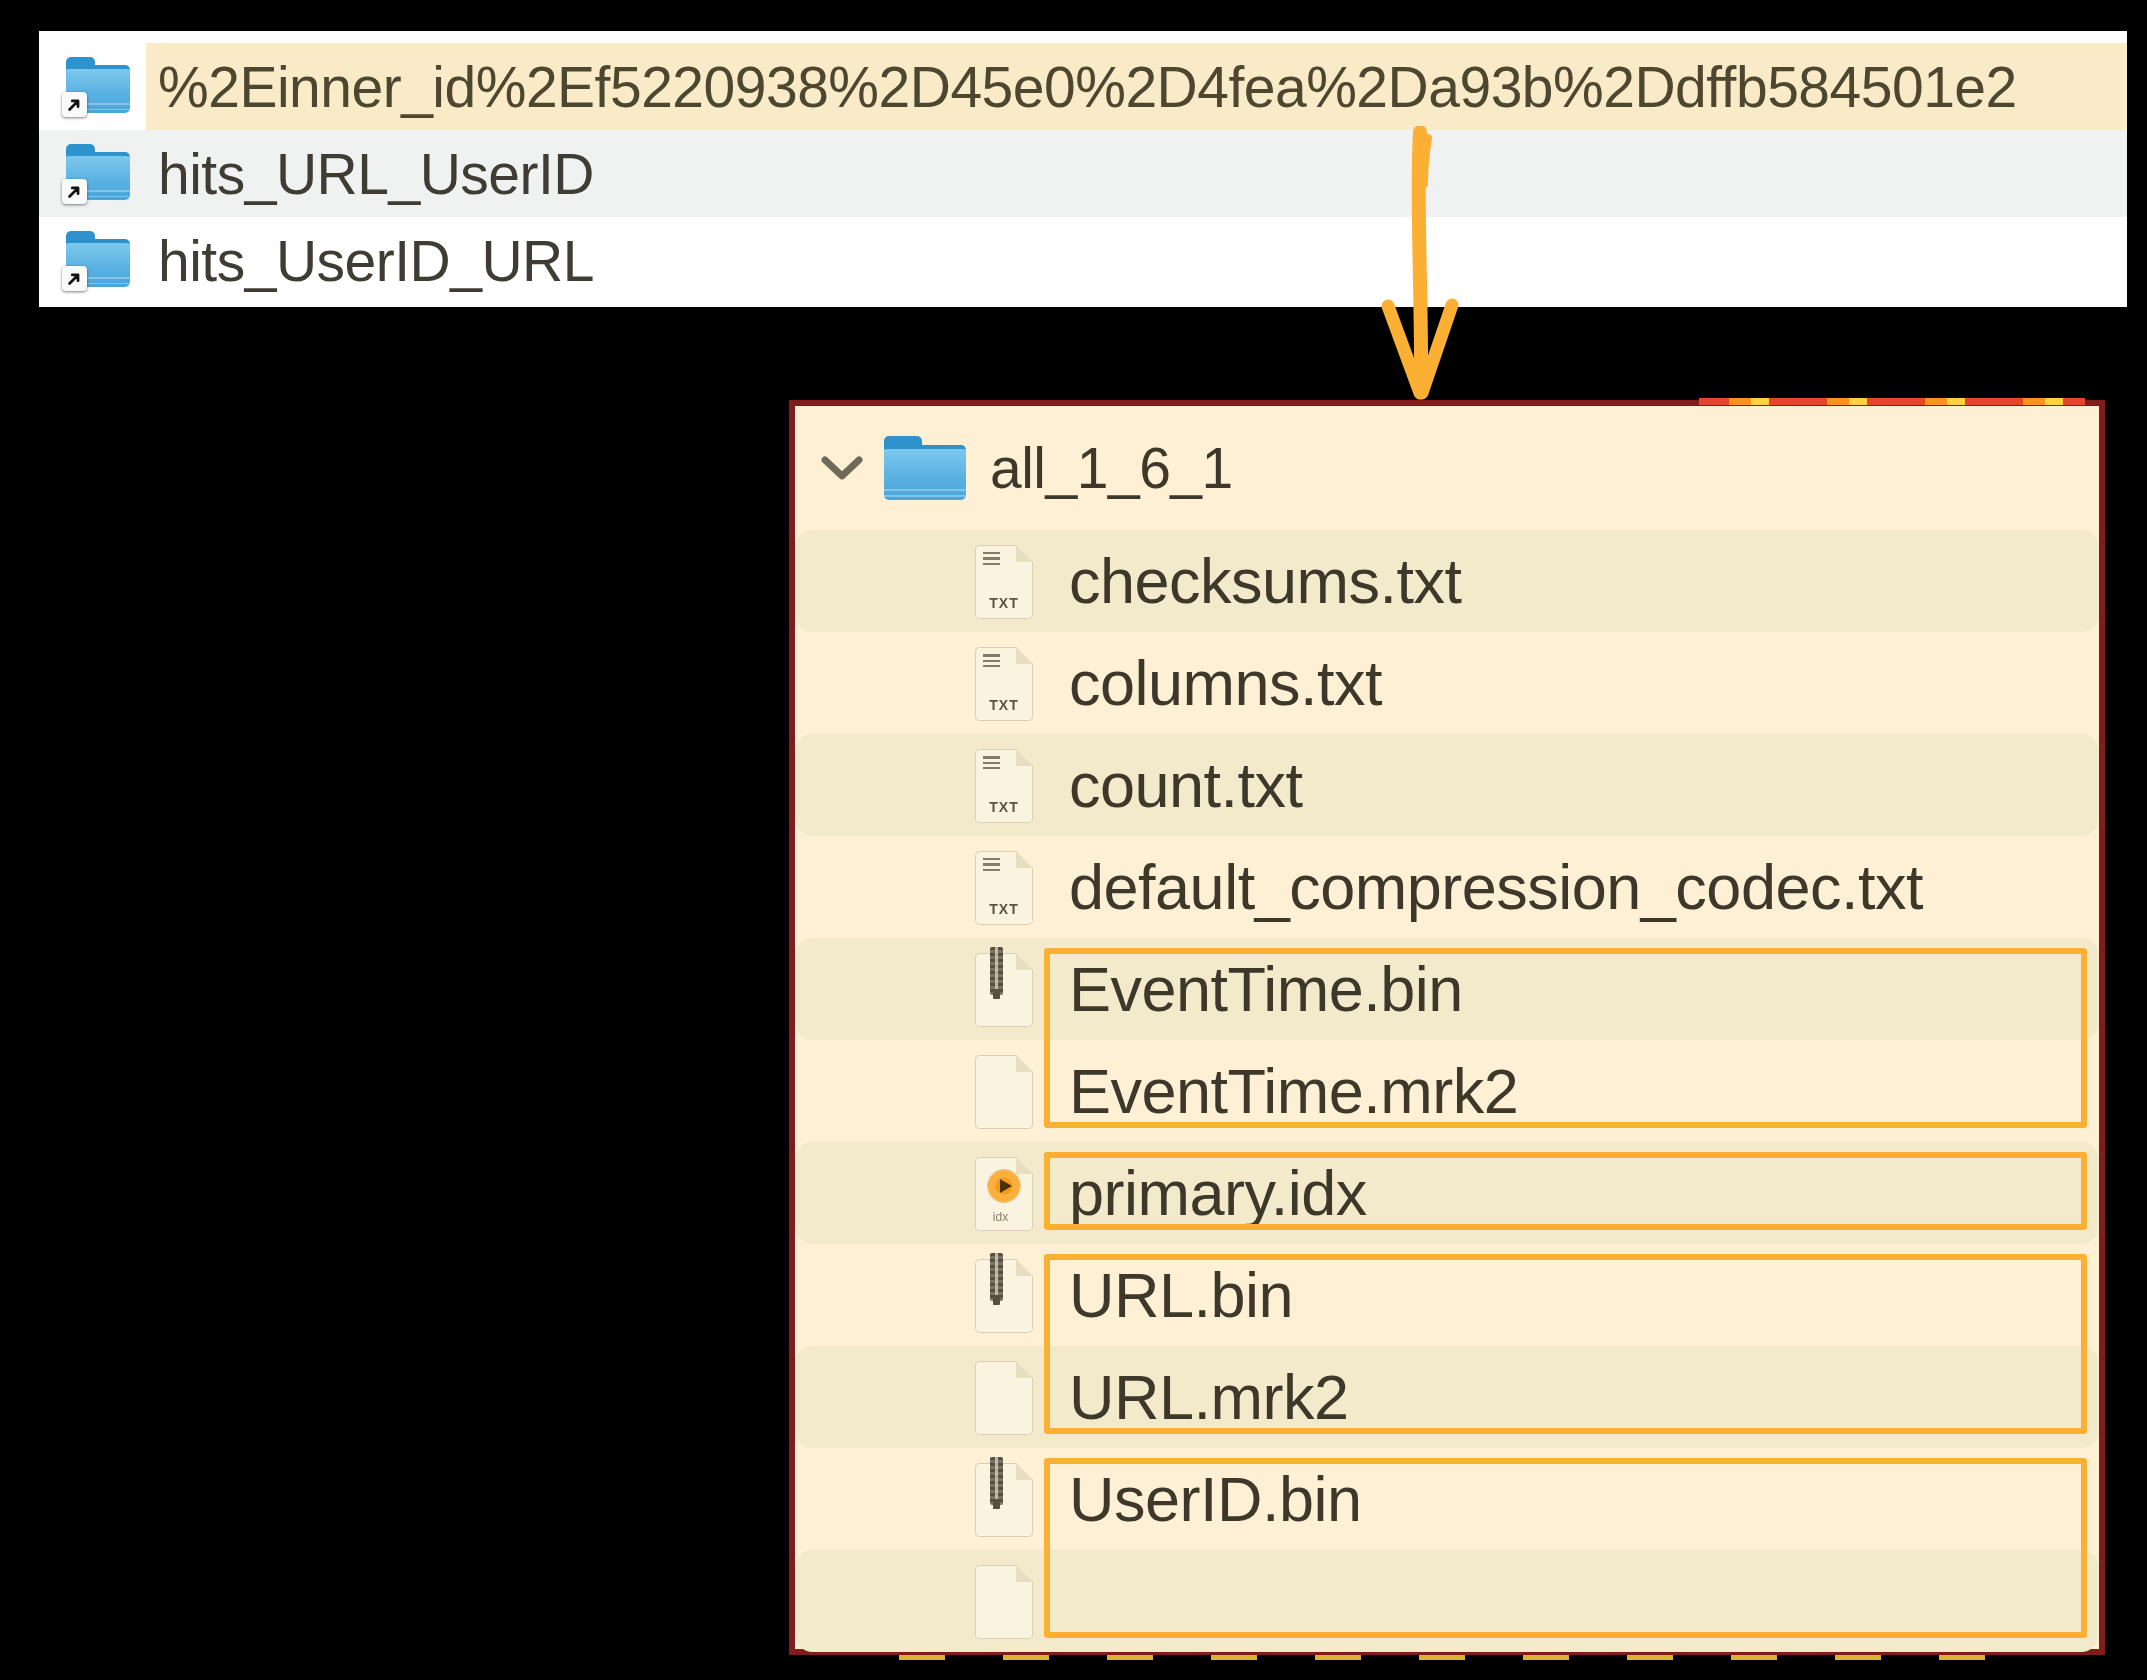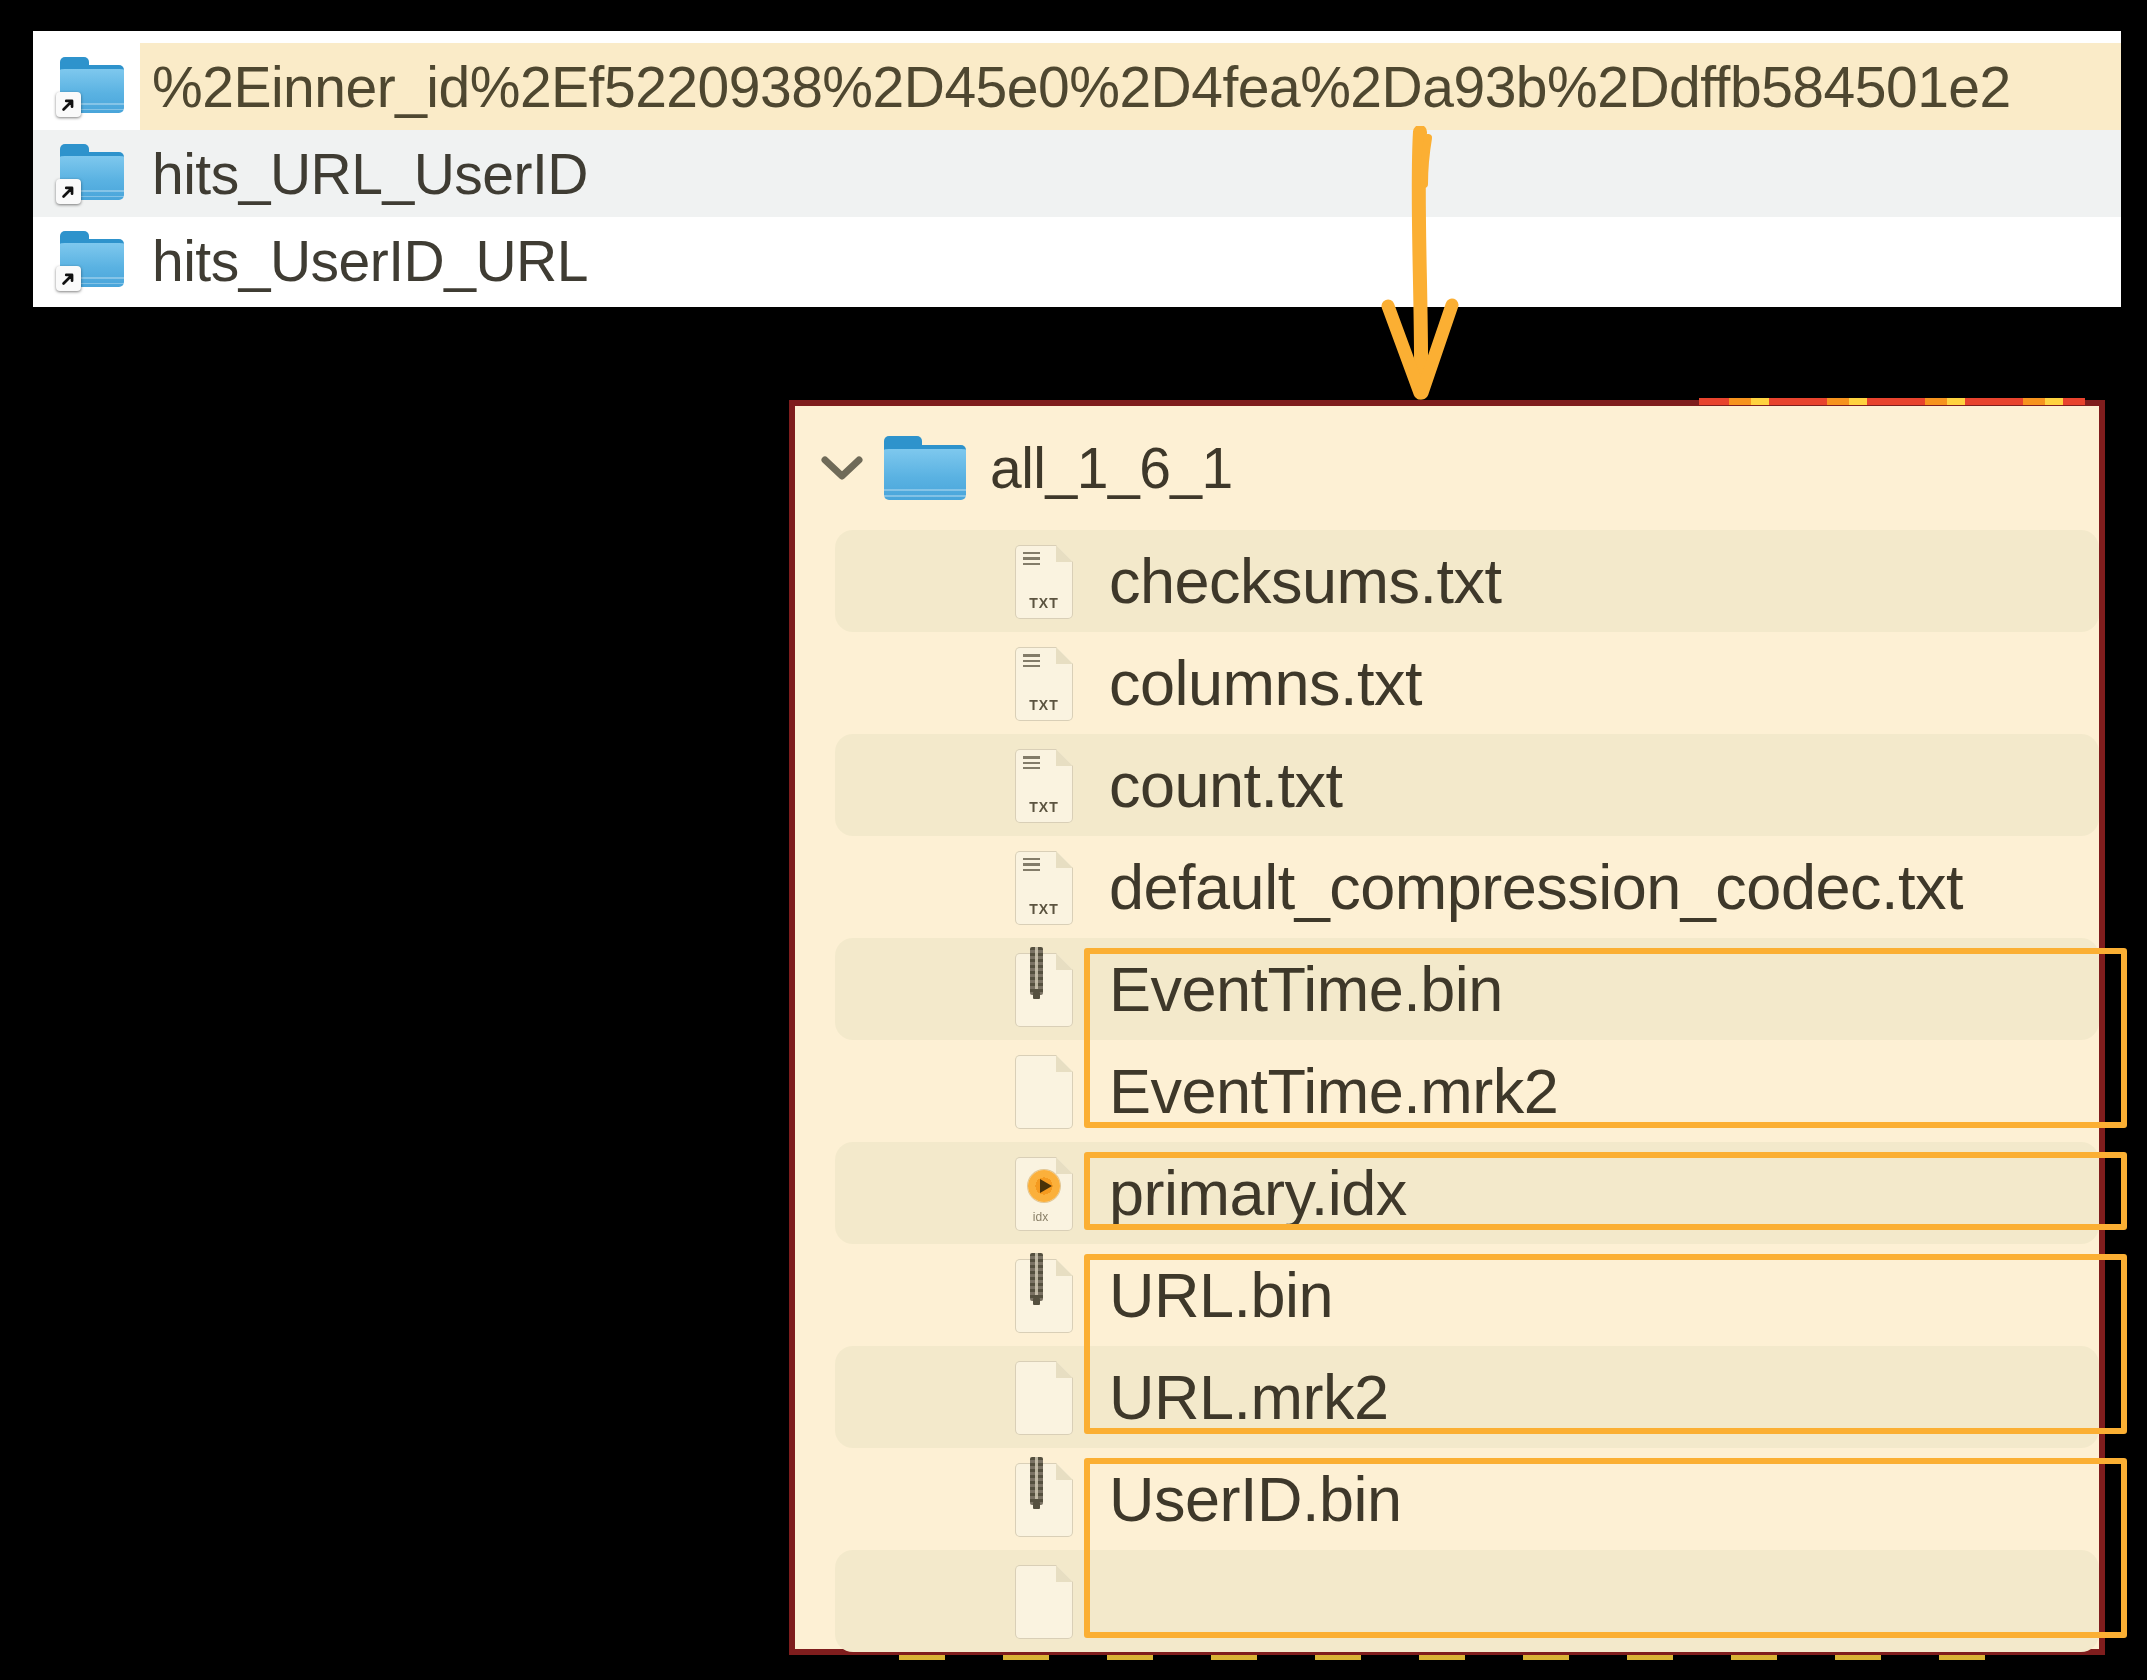--- a/index.html
+++ b/index.html
@@ -3,21 +3,21 @@
 <meta charset="utf-8">
 <style>
   html,body{margin:0;padding:0;background:#000;}
   .stage{
     position:relative;width:2147px;height:1680px;background:#000;overflow:hidden;
     font-family:"Liberation Sans","DejaVu Sans",sans-serif;
   }
 
   
   .finder-window{
-    position:absolute;left:33px;top:31px;width:2088px;height:276px;
+    position:absolute;left:39px;top:31px;width:2088px;height:276px;
     background:#fff;padding-top:12px;box-sizing:border-box;
   }
   .f-row{height:87px;display:flex;align-items:stretch;}
   .f-row.gray{background:#F0F2F2;}
   .f-icon{width:64px;height:56px;margin-left:27px;margin-top:14px;position:relative;flex:none;}
   .f-label{
     margin-left:16px;flex:1;display:flex;align-items:center;padding-left:12px;
     font-size:57px;color:#3F3C33;white-space:nowrap;letter-spacing:-.5px;
   }
   .f-row.selected .f-label{background:#FAEBC8;color:#4E4730;}
@@ -53,21 +53,21 @@
   }
   .dash-bottom{
     position:absolute;bottom:-11px;left:8%;width:84%;height:5px;opacity:.85;
     background:repeating-linear-gradient(90deg,#FFD23F 0 46px,transparent 46px 104px);
   }
   .tree-header{height:124px;display:flex;align-items:center;}
   .chev{width:44px;height:28px;margin-left:25px;flex:none;}
   .tree-folder{width:82px;height:64px;margin-left:20px;flex:none;}
   .tree-root-label{margin-left:24px;font-size:57px;color:#3E382A;letter-spacing:-.5px;}
 
-  .tree-rows{position:relative;margin-left:40px;}
+  .tree-rows{position:relative;}
   .t-row{height:102px;display:flex;align-items:center;padding-left:180px;box-sizing:border-box;}
   .t-row.alt{background:#F3E9CB;border-radius:18px;}
   .t-label{margin-left:36px;font-size:63px;color:#3E382A;white-space:nowrap;letter-spacing:-.5px;}
 
   
   .t-icon{width:58px;height:76px;position:relative;flex:none;}
   .doc{
     position:absolute;left:0;top:2px;width:58px;height:74px;background:#FAF3E0;border-radius:5px;
     clip-path:polygon(0 0,calc(100% - 17px) 0,100% 17px,100% 100%,0 100%);
     box-shadow:inset 0 0 0 1px rgba(155,140,105,.35);

